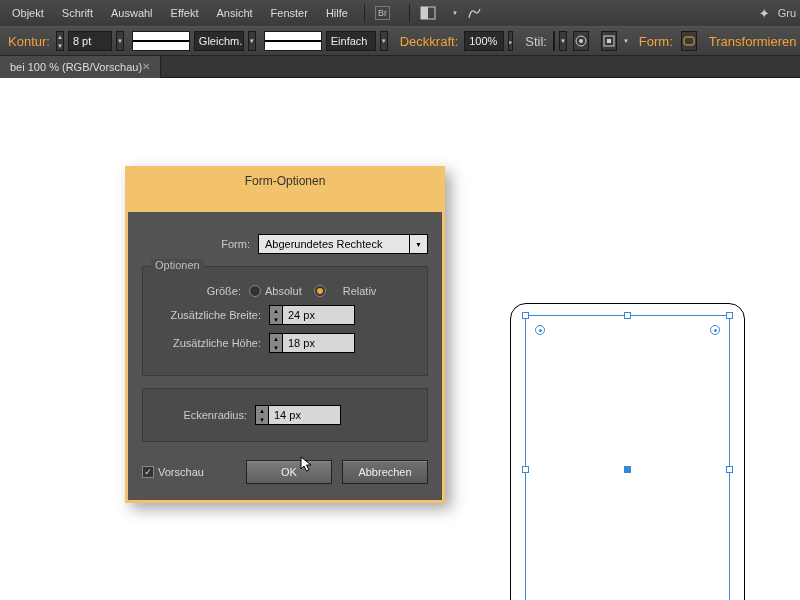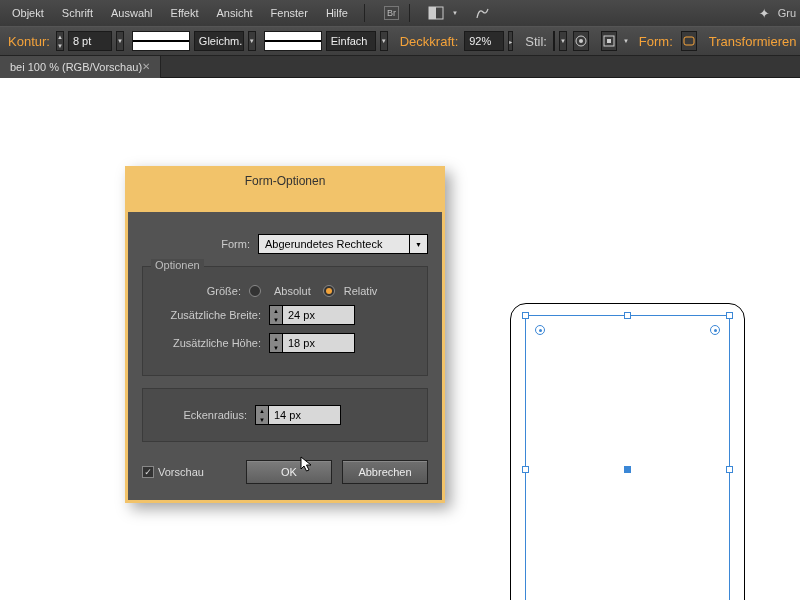--- a/index.html
+++ b/index.html
@@ -1,19 +1,19 @@
 <!DOCTYPE html>
 <html><head>
 <meta charset="utf-8">
 <style>
 *{box-sizing:border-box;margin:0;padding:0;font-family:Tahoma,Arial,sans-serif;font-size:11px;-webkit-user-select:none;user-select:none}
 body{background:#fff;width:800px;height:600px;overflow:hidden;position:relative}
 .menubar{height:26px;background:linear-gradient(#4a4a4a,#3a3a3a);display:flex;align-items:center;padding:8px 4px;color:#ddd;gap:2px}
 .menu-item{padding:4px 8px;cursor:pointer}
-.menubar .icon-btn{width:24px;height:20px;display:flex;align-items:center;justify-content:flex-end;margin:4px 2px}
+.menubar .icon-btn{width:24px;height:20px;display:flex;align-items:center;justify-content:flex-start;margin:4px 2px}
 .menubar .sep{width:1px;height:18px;background:#222;margin:0 6px}
 .right-menu{margin-left:auto;display:flex;align-items:center;gap:8px;color:#ccc}
 .toolbar{height:30px;background:linear-gradient(#4e4e4e,#3e3e3e);display:flex;align-items:center;padding:0 6px;border-top:1px solid #555;border-bottom:1px solid #222;color:#ccc;gap:4px}
 .toolbar .lbl{color:#e08020;font-size:13px;padding:0 2px}
 .toolbar .lbl-or{color:#f5a33a}
 .val-box{background:#2a2a2a;border:1px solid #1a1a1a;height:20px;padding:1px 4px;display:flex;align-items:center;min-width:44px;color:#eee}
 .stepper{width:14px;height:20px;display:flex;flex-direction:column;border:1px solid #1a1a1a;background:#3a3a3a}
 .stepper div{flex:1;display:flex;align-items:center;justify-content:center;font-size:6px;color:#ccc;line-height:1}
 .dd-arrow{width:14px;height:20px;background:#3a3a3a;border:1px solid #1a1a1a;display:flex;align-items:center;justify-content:center;font-size:6px;color:#ccc}
 .stroke-preview{width:70px;height:20px;background:#fff;border:1px solid #1a1a1a;display:flex;align-items:center;justify-content:center}
@@ -106,21 +106,21 @@
     </div>
   <div class="val-box" style="min-width:50px">Gleichm.</div>
   <div class="dd-arrow">▼</div>
   <div style="width:6px"></div>
   <div class="stroke-preview">
       <div class="line"></div>
     </div>
   <div class="val-box" style="min-width:50px">Einfach</div>
   <div class="dd-arrow">▼</div>
   <span class="lbl lbl-or" style="margin-left:6px">Deckkraft:</span>
-  <div class="val-box" style="min-width:40px">92%</div>
+  <div class="val-box" style="min-width:40px">100%</div>
   <div class="dd-arrow">▸</div>
   <span class="lbl" style="color:#ccc;margin-left:6px">Stil:</span>
   <div class="swatch"></div>
   <div class="dd-arrow">▼</div>
   <div class="tb-icon">
       <svg width="14" height="14">
         <circle cx="7" cy="7" r="5" fill="none" stroke="#ccc"></circle>
         <circle cx="7" cy="7" r="2" fill="#ccc"></circle>
       </svg>
     </div>
@@ -174,25 +174,25 @@
       <div class="select-box">
         <div class="sel">Abgerundetes Rechteck</div>
         <div class="arrow">▼</div>
       </div>
     </div>
 
     <div class="fieldset">
       <div class="legend">Optionen</div>
       <div class="row">
         <div class="rlabel" style="flex:0 0 88px">Größe:</div>
-        <label style="display:flex;align-items:center;gap:9px;color:#ccc">
+        <label style="display:flex;align-items:center;gap:0;color:#ccc">
           <span class="radio"></span>
           <span>Absolut</span>
         </label>
-        <label style="display:flex;align-items:center;gap:5px;color:#ccc;margin-left:6px">
+        <label style="display:flex;align-items:center;gap:13px;color:#ccc;margin-left:6px">
           <span class="radio checked"></span>
           <span>Relativ</span>
         </label>
       </div>
       <div class="row">
         <div class="rlabel" style="flex:0 0 108px">Zusätzliche Breite:</div>
         <div class="num-stepper">
           <div class="arrows">
               <div>▲</div>
               <div>▼</div>

